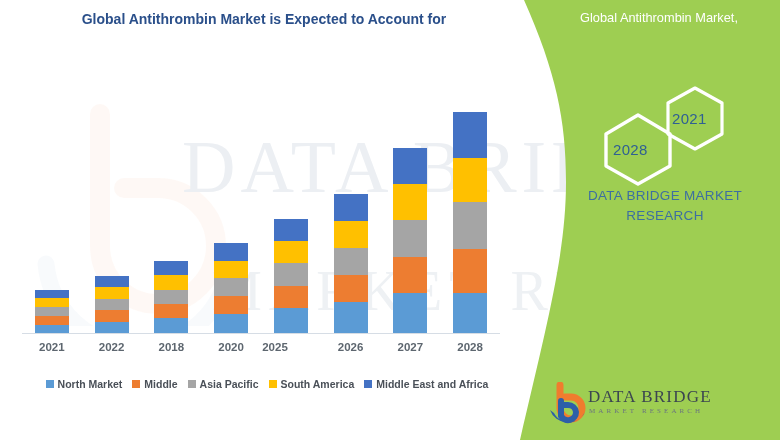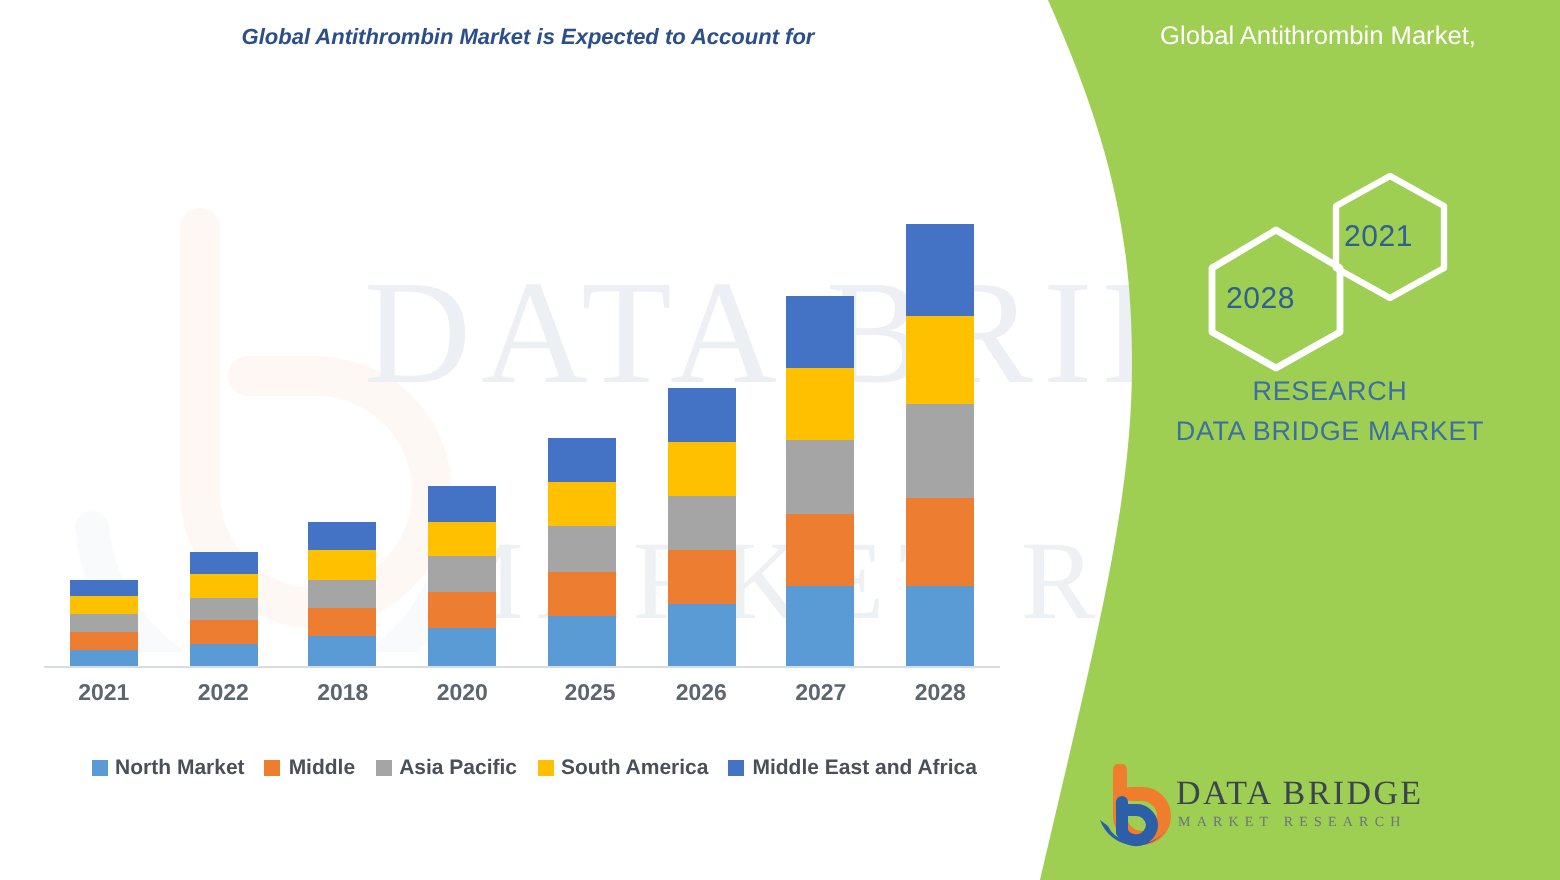--- a/index.html
+++ b/index.html
@@ -25,21 +25,21 @@
     left:212px;top:262px;width:600px;
     font-size:56px;line-height:58px;letter-spacing:7px;
     color:#eef1f4;font-family:"Liberation Serif", serif;
     white-space:nowrap;font-weight:400;
   }
 
   
   #chart-title{
     position:absolute;left:38px;top:8px;width:452px;
     text-align:center;color:#2a4f8a;
-    font-size:11px;line-height:23px;font-weight:600;font-style:italic;
+    font-size:14px;line-height:23px;font-weight:600;
   }
 
   
   #plot{position:absolute;left:22px;top:86px;width:478px;height:248px;}
   #baseline{position:absolute;left:22px;top:333px;width:478px;height:1px;background:#d6dde5;}
   .bar{position:absolute;bottom:0;width:34px;display:flex;flex-direction:column;}
   .seg{width:100%;}
   #xaxis{position:absolute;left:22px;top:341px;width:478px;height:22px;}
   .xtick{
     position:absolute;top:0;width:34px;text-align:center;
@@ -161,21 +161,21 @@
         <div class="seg" style="background: rgb(237, 125, 49); height: 19.9%;"></div>
         <div class="seg" style="background: rgb(91, 155, 213); height: 18.6%;"></div>
       </div>
     </div>
   <div id="baseline"></div>
   <div id="xaxis">
       <div class="xtick" style="left: 12.875px;">2021</div>
       <div class="xtick" style="left: 72.625px;">2022</div>
       <div class="xtick" style="left: 132.375px;">2018</div>
       <div class="xtick" style="left: 192.125px;">2020</div>
-      <div class="xtick" style="left: 256px; text-align: center;">2025</div>
+      <div class="xtick" style="left: 236px; text-align: center;">2025</div>
       <div class="xtick" style="left: 311.625px;">2026</div>
       <div class="xtick" style="left: 371.375px;">2027</div>
       <div class="xtick" style="left: 431.125px;">2028</div>
     </div>
 
   <div id="legend">
       <div class="lg-item">
         <span class="lg-sw" style="background: rgb(91, 155, 213);"></span>
         <span class="lg-tx">North Market</span>
       </div>
@@ -210,22 +210,22 @@
   <div id="hexes">
     <svg width="140" height="100" viewBox="0 0 140 100">
       <polygon points="103,2 130,17 130,48 103,63 76,48 76,17" fill="none" stroke="#ffffff" stroke-width="3.2" stroke-linejoin="round"></polygon>
       <polygon points="46,29 78,48 78,80 46,98 14,80 14,48" fill="none" stroke="#ffffff" stroke-width="3.4" stroke-linejoin="round"></polygon>
     </svg>
     <div class="hex-label" style="left:80px;top:24px;">2021</div>
     <div class="hex-label" style="left:21px;top:55px;">2028</div>
   </div>
 
   <div id="brand-text">
+    <div>DATA BRIDGE MARKET</div>
     <div>RESEARCH</div>
-    <div>DATA BRIDGE MARKET</div>
   </div>
 
   <div id="logo">
     <svg width="40" height="46" viewBox="0 0 40 46">
       <path d="M12 3 L12 26 A11 11 0 0 0 34 26 A11 11 0 0 0 23 15 L17 15" fill="none" stroke="#F07C2E" stroke-width="7" stroke-linecap="round"></path>
       <path d="M2 28 A19 19 0 0 0 37 30 A17 17 0 0 1 14 38 A13 13 0 0 1 6 31 Z" fill="#2D5FA8"></path>
       <path d="M13 19 L13 34 A8 8 0 0 0 28 30 A8 8 0 0 0 20 23 L16 23" fill="none" stroke="#2D5FA8" stroke-width="6" stroke-linecap="round"></path>
     </svg>
     <div id="logo-word">DATA BRIDGE</div>
     <div id="logo-sub">MARKET RESEARCH</div>

